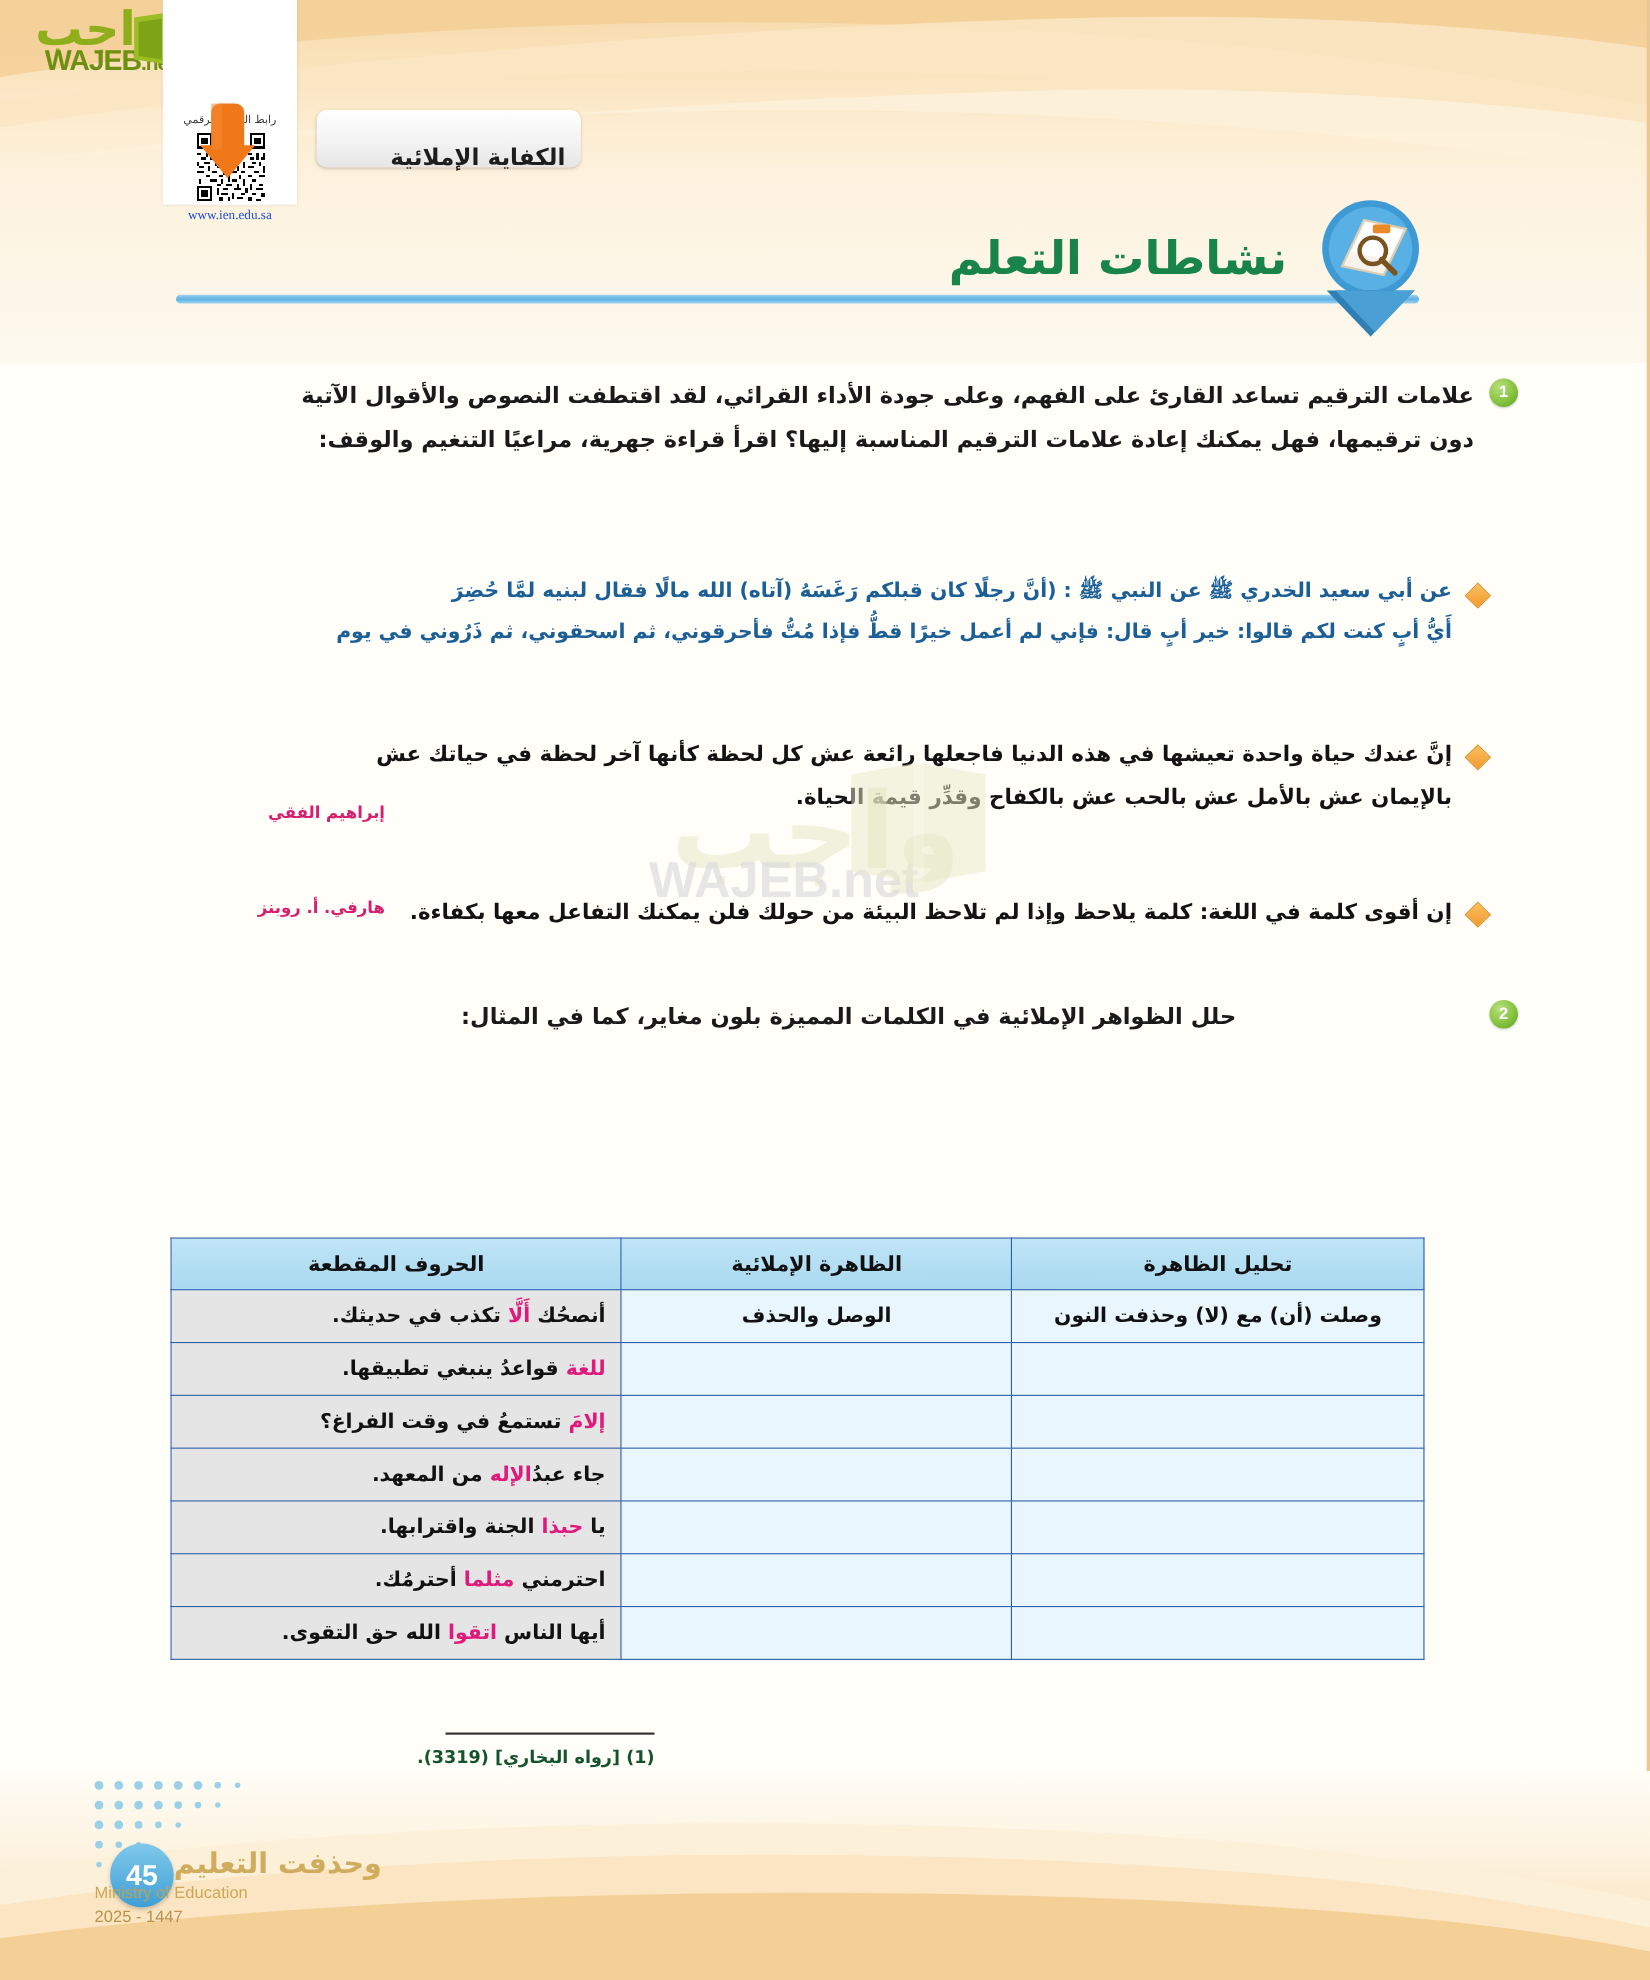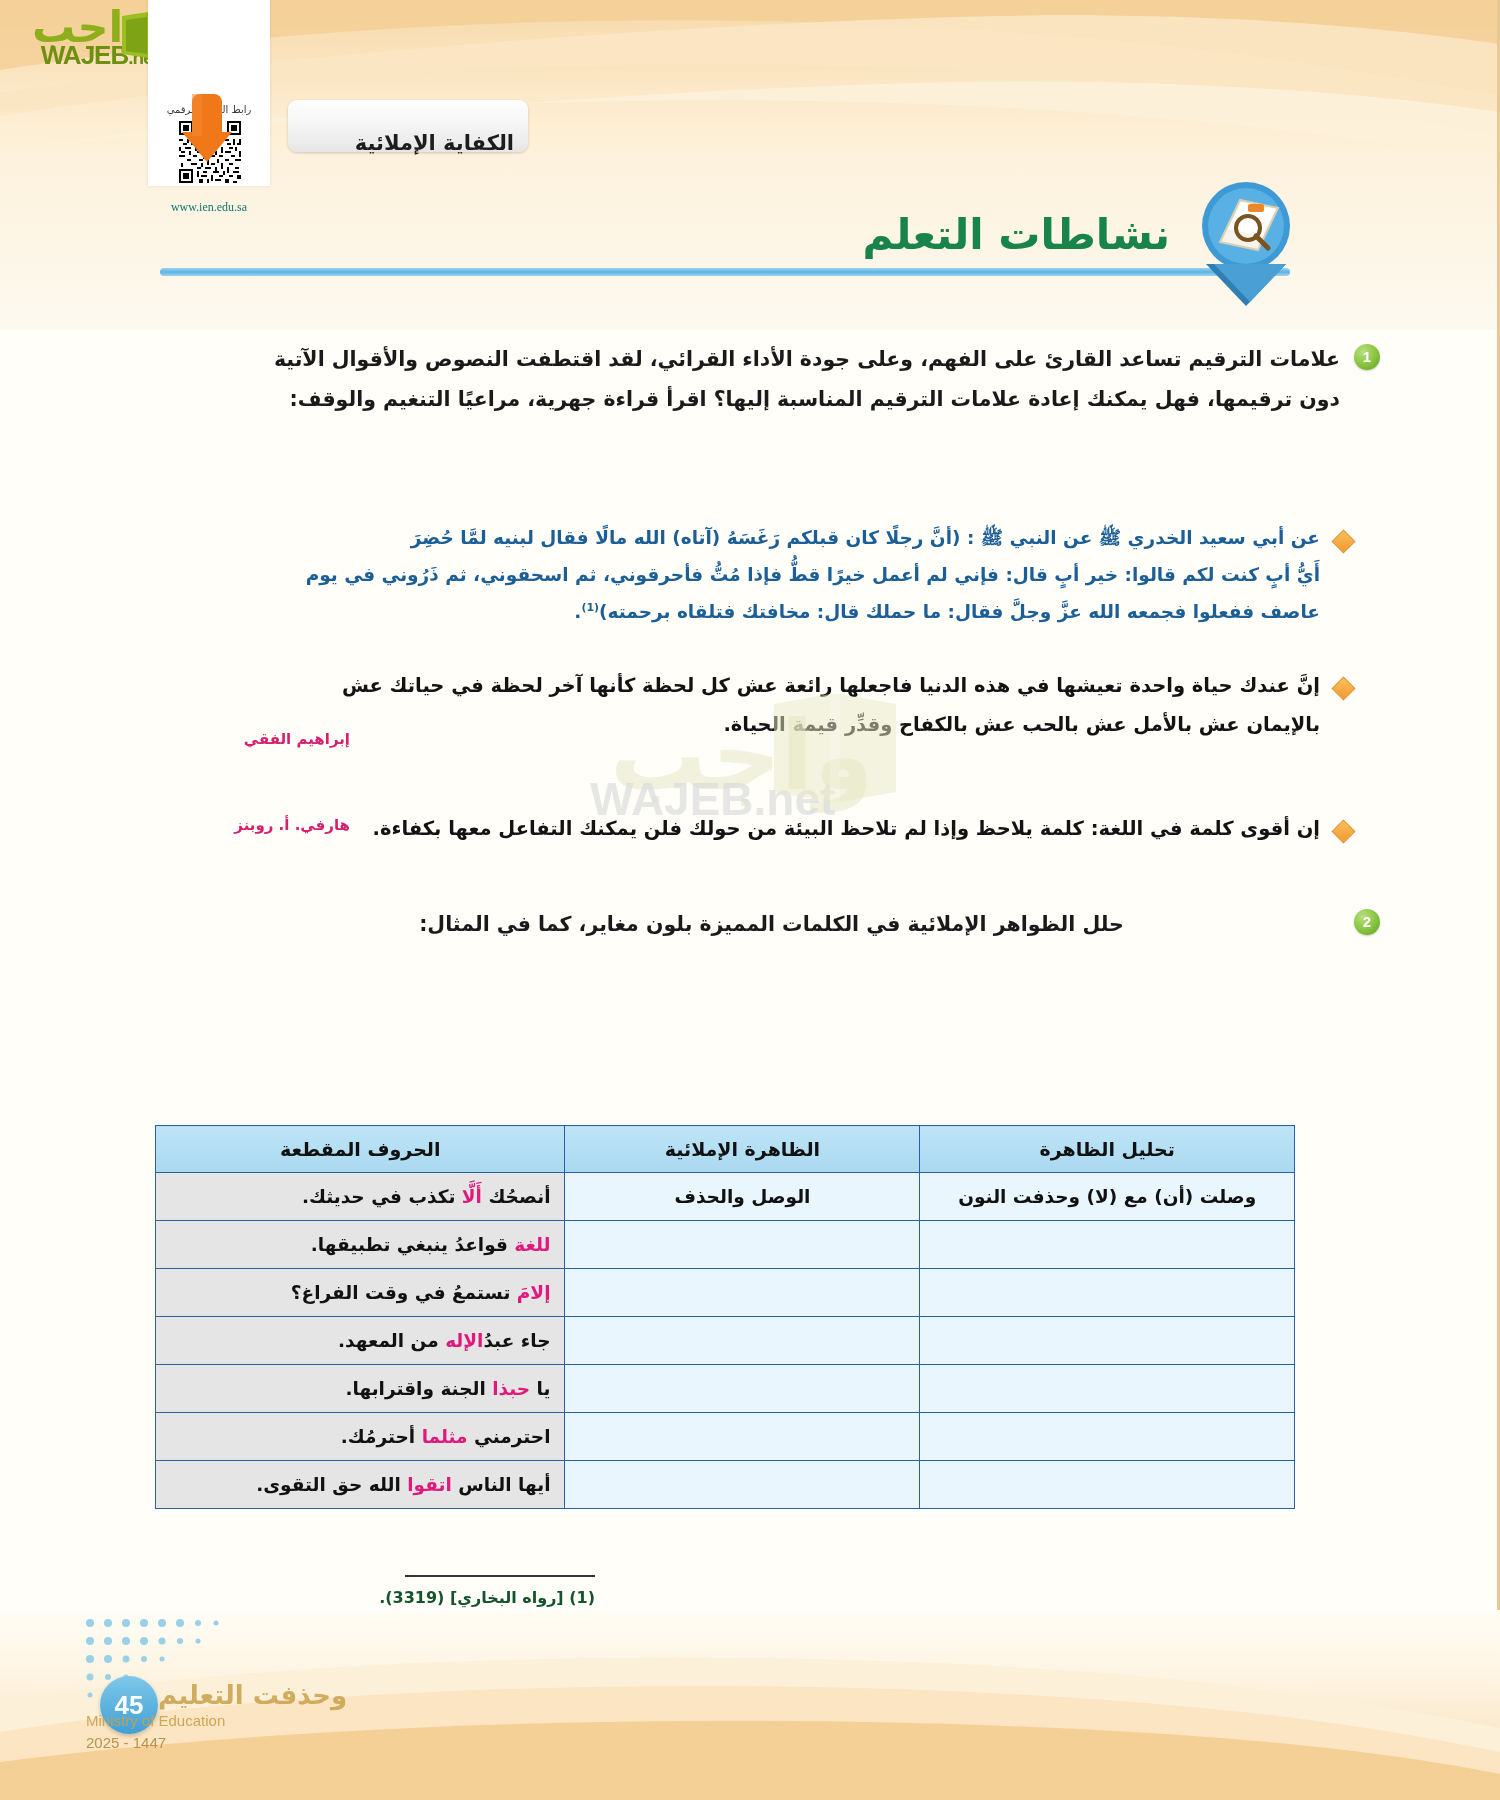--- a/index.html
+++ b/index.html
@@ -52,22 +52,22 @@
   .qr-card{
     position:absolute;left:148px;top:0;width:122px;height:186px;background:#ffffff;
     box-shadow:0 0 3px rgba(0,0,0,.10);
   }
   .qr-caption{
     position:absolute;left:0;top:104px;width:122px;text-align:center;
     font-size:10px;color:#3b3b3b;font-family:"DejaVu Sans",sans-serif;
   }
   .qr-box{position:absolute;left:28px;top:118px;width:66px;height:66px;background:#fff;border:1px solid #fff;}
   .qr-url{
-    position:absolute;left:0;top:200px;width:122px;text-align:center;
-    font-size:12px;color:#0f766e;font-family:"Liberation Serif",serif;direction:ltr;
+    position:absolute;left:0;top:188px;width:122px;text-align:center;
+    font-size:12px;color:#1d4ed8;font-family:"Liberation Serif",serif;direction:ltr;
   }
 
   
   .comp-tab{
     position:absolute;left:288px;top:100px;width:240px;height:52px;
     background:linear-gradient(180deg,#ffffff 0%,#f3f3f3 55%,#e6e6e6 100%);
     border-radius:9px;box-shadow:0 1px 3px rgba(0,0,0,.18);
   }
   .comp-label{
     position:absolute;right:14px;top:11px;font-size:21px;font-weight:700;color:#1d1d1d;
@@ -336,23 +336,20 @@
     <div>علامات الترقيم تساعد القارئ على الفهم، وعلى جودة الأداء القرائي، لقد اقتطفت النصوص والأقوال الآتية</div>
     <div>دون ترقيمها، فهل يمكنك إعادة علامات الترقيم المناسبة إليها؟ اقرأ قراءة جهرية، مراعيًا التنغيم والوقف:</div>
   </div>
 </div>
 
 <div class="quote-row" style="right:124px;top:475px;width:1170px;">
   <div class="diamond" style="right:24px;top:14px;"></div>
   <div class="q-hadith" style="padding-right:56px;">
     <div>عن أبي سعيد الخدري ﷺ عن النبي ﷺ : (أنَّ رجلًا كان قبلكم رَغَسَهُ (آتاه) الله مالًا فقال لبنيه لمَّا حُضِرَ</div>
     <div>أَيُّ أبٍ كنت لكم قالوا: خير أبٍ قال: فإني لم أعمل خيرًا قطُّ فإذا مُتُّ فأحرقوني، ثم اسحقوني، ثم ذَرُوني في يوم</div>
-    <div>
-      <span>عاصف ففعلوا فجمعه الله عزَّ وجلَّ فقال: ما حملك قال: مخافتك فتلقاه برحمته)</span><span class="sup">(1)</span><span>.</span>
-    </div>
   </div>
 </div>
 
 <div class="quote-row" style="right:124px;top:622px;width:1170px;">
   <div class="diamond" style="right:24px;top:14px;"></div>
   <div class="q-plain" style="padding-right:56px;">
     <div>إنَّ عندك حياة واحدة تعيشها في هذه الدنيا فاجعلها رائعة عش كل لحظة كأنها آخر لحظة في حياتك عش</div>
     <div>بالإيمان عش بالأمل عش بالحب عش بالكفاح وقدِّر قيمة الحياة.</div>
   </div>
 </div>

